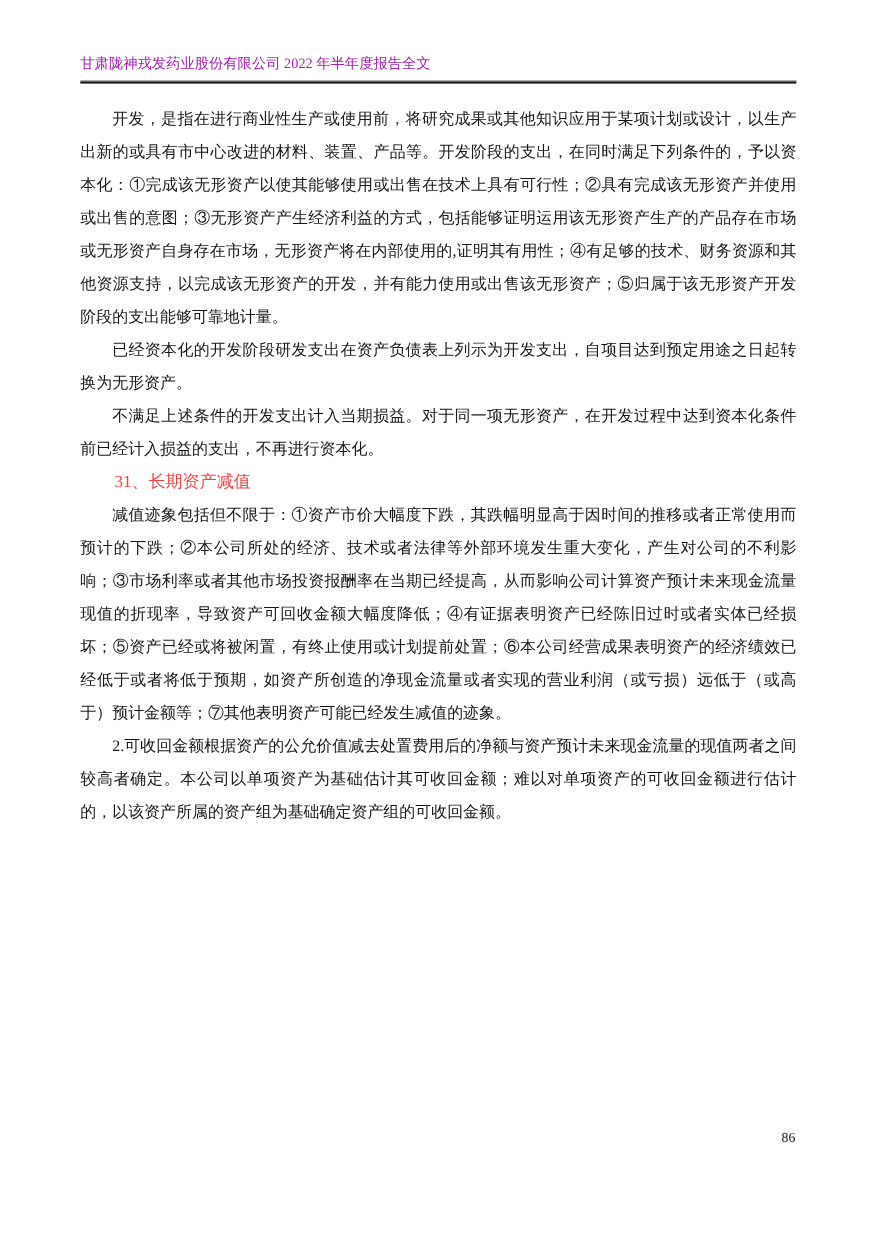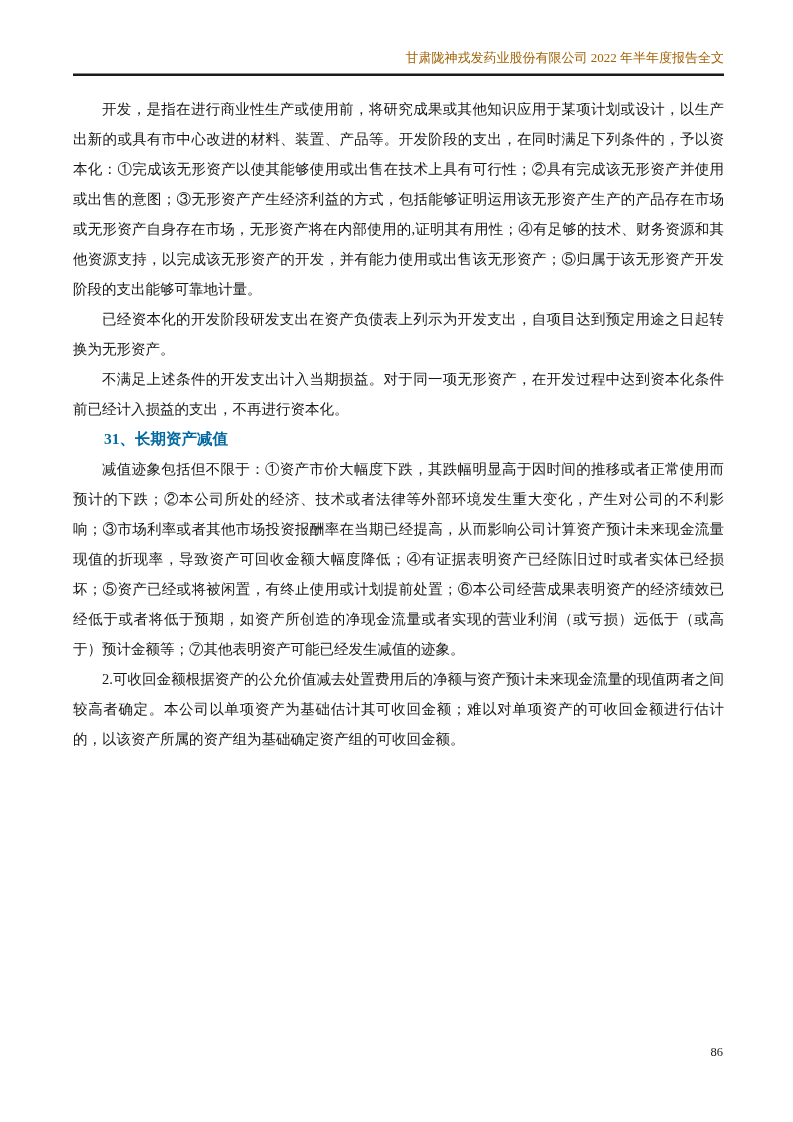--- a/index.html
+++ b/index.html
@@ -14,24 +14,24 @@
       background: #ffffff;
       font-family: "Liberation Serif", "DejaVu Serif", serif;
       color: #151515;
       overflow: hidden;
     }
     .header {
       position: absolute;
       left: 73px;
       right: 69px;
       top: 48px;
-      text-align: right;
+      text-align: left;
       font-size: 13px;
       line-height: 20px;
-      color: #a16207;
+      color: #a21caf;
     }
     .header-divider {
       position: absolute;
       left: 73px;
       right: 69px;
       top: 73px;
       height: 0;
       border-top: 1px solid #8a8a8a;
       border-bottom: 2px solid #1a1a1a;
     }
@@ -45,29 +45,29 @@
       text-align: justify;
       color: #161616;
     }
     .body-text p {
       margin: 0;
       text-indent: 2em;
       word-break: break-all;
     }
     .section-heading {
       font-size: 15.5px;
-      font-weight: bold;
+      font-weight: normal;
       margin: 24px 0 16px 0;
       text-indent: 0;
-      color: #0369a1;
+      color: #ef4444;
     }
     .footer {
       position: absolute;
       right: 70px;
-      bottom: 62px;
+      bottom: 80px;
       font-size: 12.5px;
       color: #1a1a1a;
     }
   </style>
 </head>
 <body>
 
 <div class="page">
 
   <div class="header">

